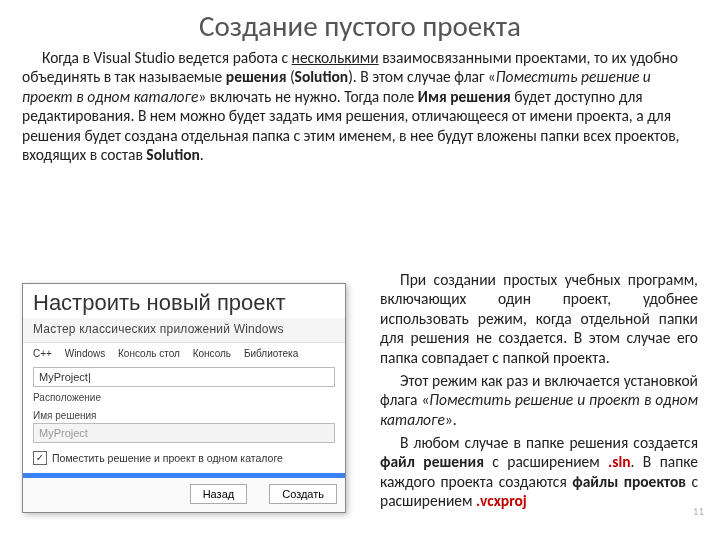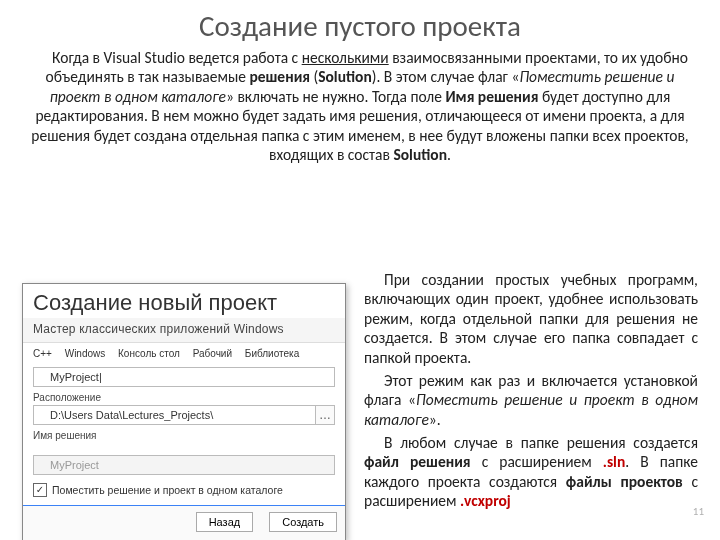--- a/index.html
+++ b/index.html
@@ -24,30 +24,30 @@
     margin: 0 0 4px 0;
     text-align: center;
     font-size: 29px;
     font-weight: 400;
     color: #555;
   }
   .para {
     font-size: 15.5px;
     line-height: 1.25;
     margin: 0 0 4px 0;
-    text-align: center;
+    text-align: left;
   }
   .indent { text-indent: 20px; }
   .bold { font-weight: 700; }
   .ital { font-style: italic; }
   .underl { text-decoration: underline; }
   .redfile { color: #c00000; font-weight: 700; }
   .right-col {
     position: absolute;
-    left: 364px;
+    left: 380px;
     right: 22px;
     top: 270px;
   }
   .right-col .para { text-align: justify; }
   .dialog {
     position: absolute;
     left: 22px;
     top: 283px;
     width: 322px;
     border: 1px solid #888;
@@ -74,27 +74,27 @@
     font-size: 10px;
     color: #333;
   }
   .crumbs span { margin-right: 10px; }
   .field-wrap { padding: 3px 10px 2px 10px; }
   .field-label { font-size: 10px; color: #444; margin-bottom: 2px; }
   .field-input {
     width: 100%;
     box-sizing: border-box;
     font-size: 11px;
-    padding: 3px 16px;
+    padding: 3px 5px;
     border: 1px solid #bbb;
     background: #fff;
     color: #333;
     font-family: inherit;
   }
-  .field-input.disabled { background: #f4f4f4; color:#999;margin-top:12px; }
+  .field-input.disabled { background: #f4f4f4; color:#999; }
   .browse-row { display:flex; align-items:center; }
   .browse-row .field-input { flex:1; }
   .browse-dots {
     width: 18px;
     text-align: center;
     font-size: 12px;
     color: #555;
     border:1px solid #bbb;
     border-left:none;
     padding:2px 0;
@@ -115,23 +115,23 @@
     align-items:center;
     justify-content:center;
     margin-right:5px;
     font-size: 10px;
     color:#333;
     line-height:1;
   }
   .dlg-buttons {
     display:flex;
     justify-content:flex-end;
-    gap:16px;
+    gap:22px;
     padding: 6px 8px 8px 8px;
-    border-top: 1px solid #3b82f6;
+    border-top: 5px solid #3b82f6;
     background:#fafafa;
   }
   .dlg-btn {
     font-size: 11px;
     padding: 3px 12px;
     border: 1px solid #aaa;
     background: #fff;
     font-family: inherit;
   }
   .pagenum {
@@ -156,38 +156,34 @@
     <p class="para indent">При создании простых учебных программ, включающих один проект, удобнее использовать режим, когда отдельной папки для решения не создается. В этом случае его папка совпадает с папкой проекта.</p>
     <p class="para indent">
       <span>Этот режим как раз и включается установкой флага «</span><span class="ital">Поместить решение и проект в одном каталоге</span><span>».</span>
     </p>
     <p class="para indent">
       <span>В любом случае в папке решения создается </span><span class="bold">файл решения</span><span> с расширением </span><span class="redfile">.sln</span><span>. В папке каждого проекта создаются </span><span class="bold">файлы проектов</span><span> с расширением </span><span class="redfile">.vcxproj</span>
     </p>
   </div>
 
   <div class="dialog">
-    <div class="dlg-title">Создание новый проект</div>
+    <div class="dlg-title">Настроить новый проект</div>
     <div class="dlg-sub">Мастер классических приложений Windows</div>
     <div class="crumbs">
       <span>C++</span>
       <span>Windows</span>
       <span>Консоль стол</span>
-      <span>Рабочий</span>
+      <span>Консоль</span>
       <span>Библиотека</span>
     </div>
     <div class="field-wrap">
       <input class="field-input" value="MyProject|" style="">
     </div>
     <div class="field-wrap">
       <div class="field-label">Расположение</div>
-      <div class="browse-row">
-        <input class="field-input" value="D:\Users Data\Lectures_Projects\" style="">
-        <div class="browse-dots">…</div>
-      </div>
     </div>
     <div class="field-wrap">
       <div class="field-label">Имя решения</div>
       <input class="field-input disabled" disabled="" value="MyProject" style="">
     </div>
     <div class="check-row">
       <span class="cb">✓</span>
       <span>Поместить решение и проект в одном каталоге</span>
     </div>
     <div class="dlg-buttons">

